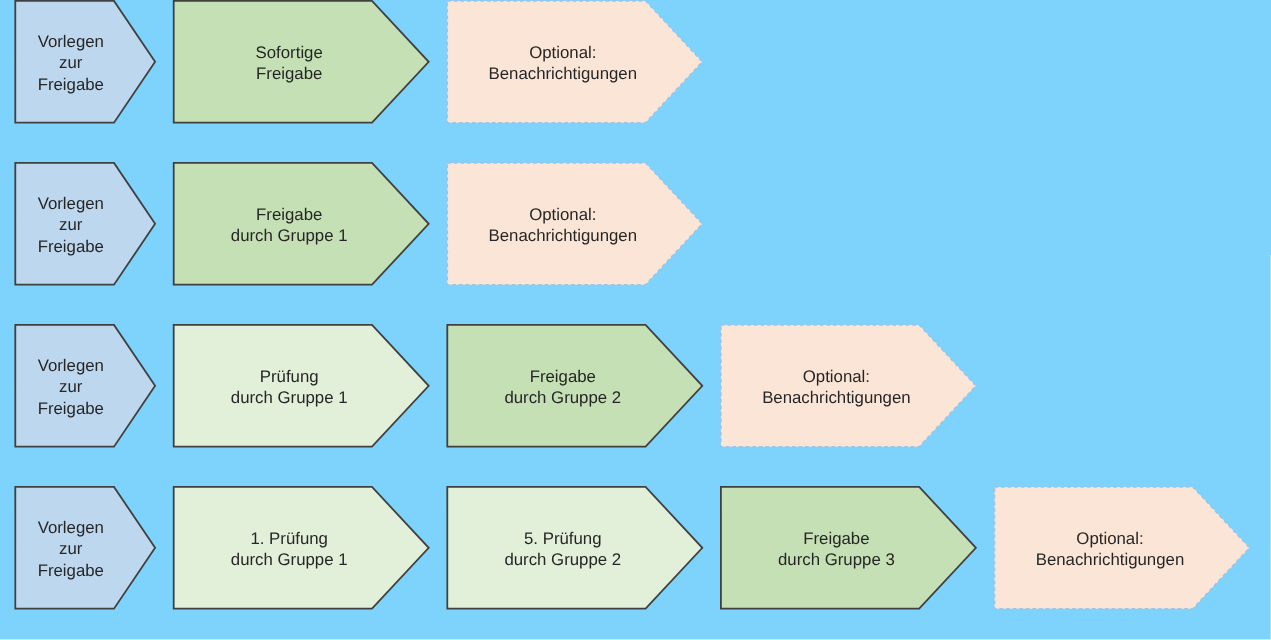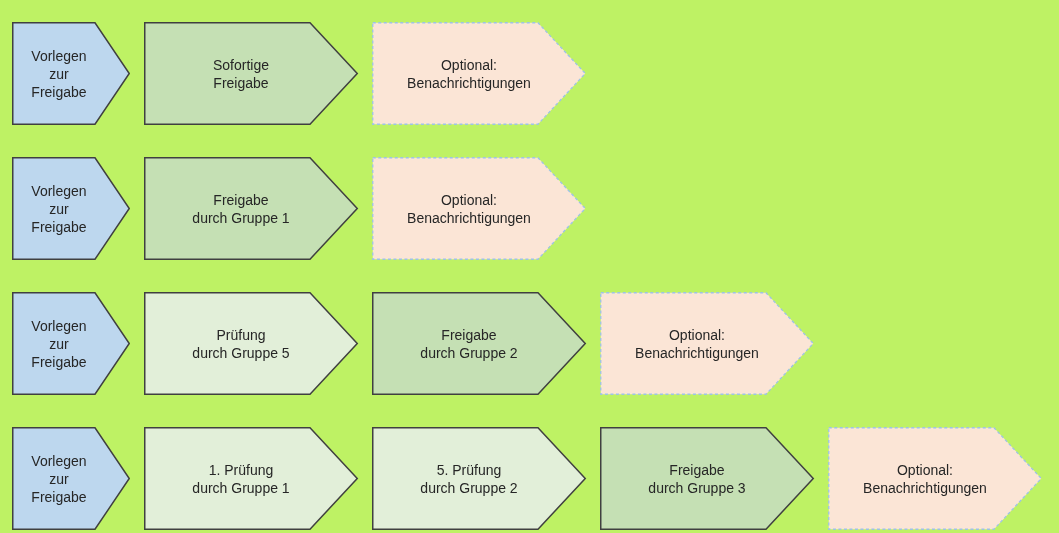--- a/index.html
+++ b/index.html
@@ -6,23 +6,23 @@
     margin: 0;
     padding: 0;
     background: #ffffff;
     font-family: "Liberation Sans", sans-serif;
   }
   .canvas {
     position: relative;
     width: 1059px;
     height: 533px;
     box-sizing: border-box;
-    padding: 22px 0 0 12px;
+    padding: 0 0 0 12px;
     overflow: hidden;
-    background: #bef264;
+    background: #7dd3fc;
   }
   .row {
     display: flex;
     gap: 14px;
     height: 103px;
     margin-bottom: 32px;
   }
   .step {
     position: relative;
     height: 103px;
@@ -114,21 +114,21 @@
       </svg>
       <div class="label">Vorlegen
 zur
 Freigabe</div>
     </div>
     <div class="step wide">
       <svg width="214" height="103" viewBox="0 0 214 103">
         <polygon points="0.75,0.75 166,0.75 213.25,51.5 166,102.25 0.75,102.25" stroke-width="1.5" stroke-linejoin="miter" fill="#e2efd9" stroke="#404040"></polygon>
       </svg>
       <div class="label">Prüfung
-durch Gruppe 5</div>
+durch Gruppe 1</div>
     </div>
     <div class="step wide">
       <svg width="214" height="103" viewBox="0 0 214 103">
         <polygon points="0.75,0.75 166,0.75 213.25,51.5 166,102.25 0.75,102.25" stroke-width="1.5" stroke-linejoin="miter" fill="#c5e0b4" stroke="#404040"></polygon>
       </svg>
       <div class="label">Freigabe
 durch Gruppe 2</div>
     </div>
     <div class="step wide">
       <svg width="214" height="103" viewBox="0 0 214 103">

